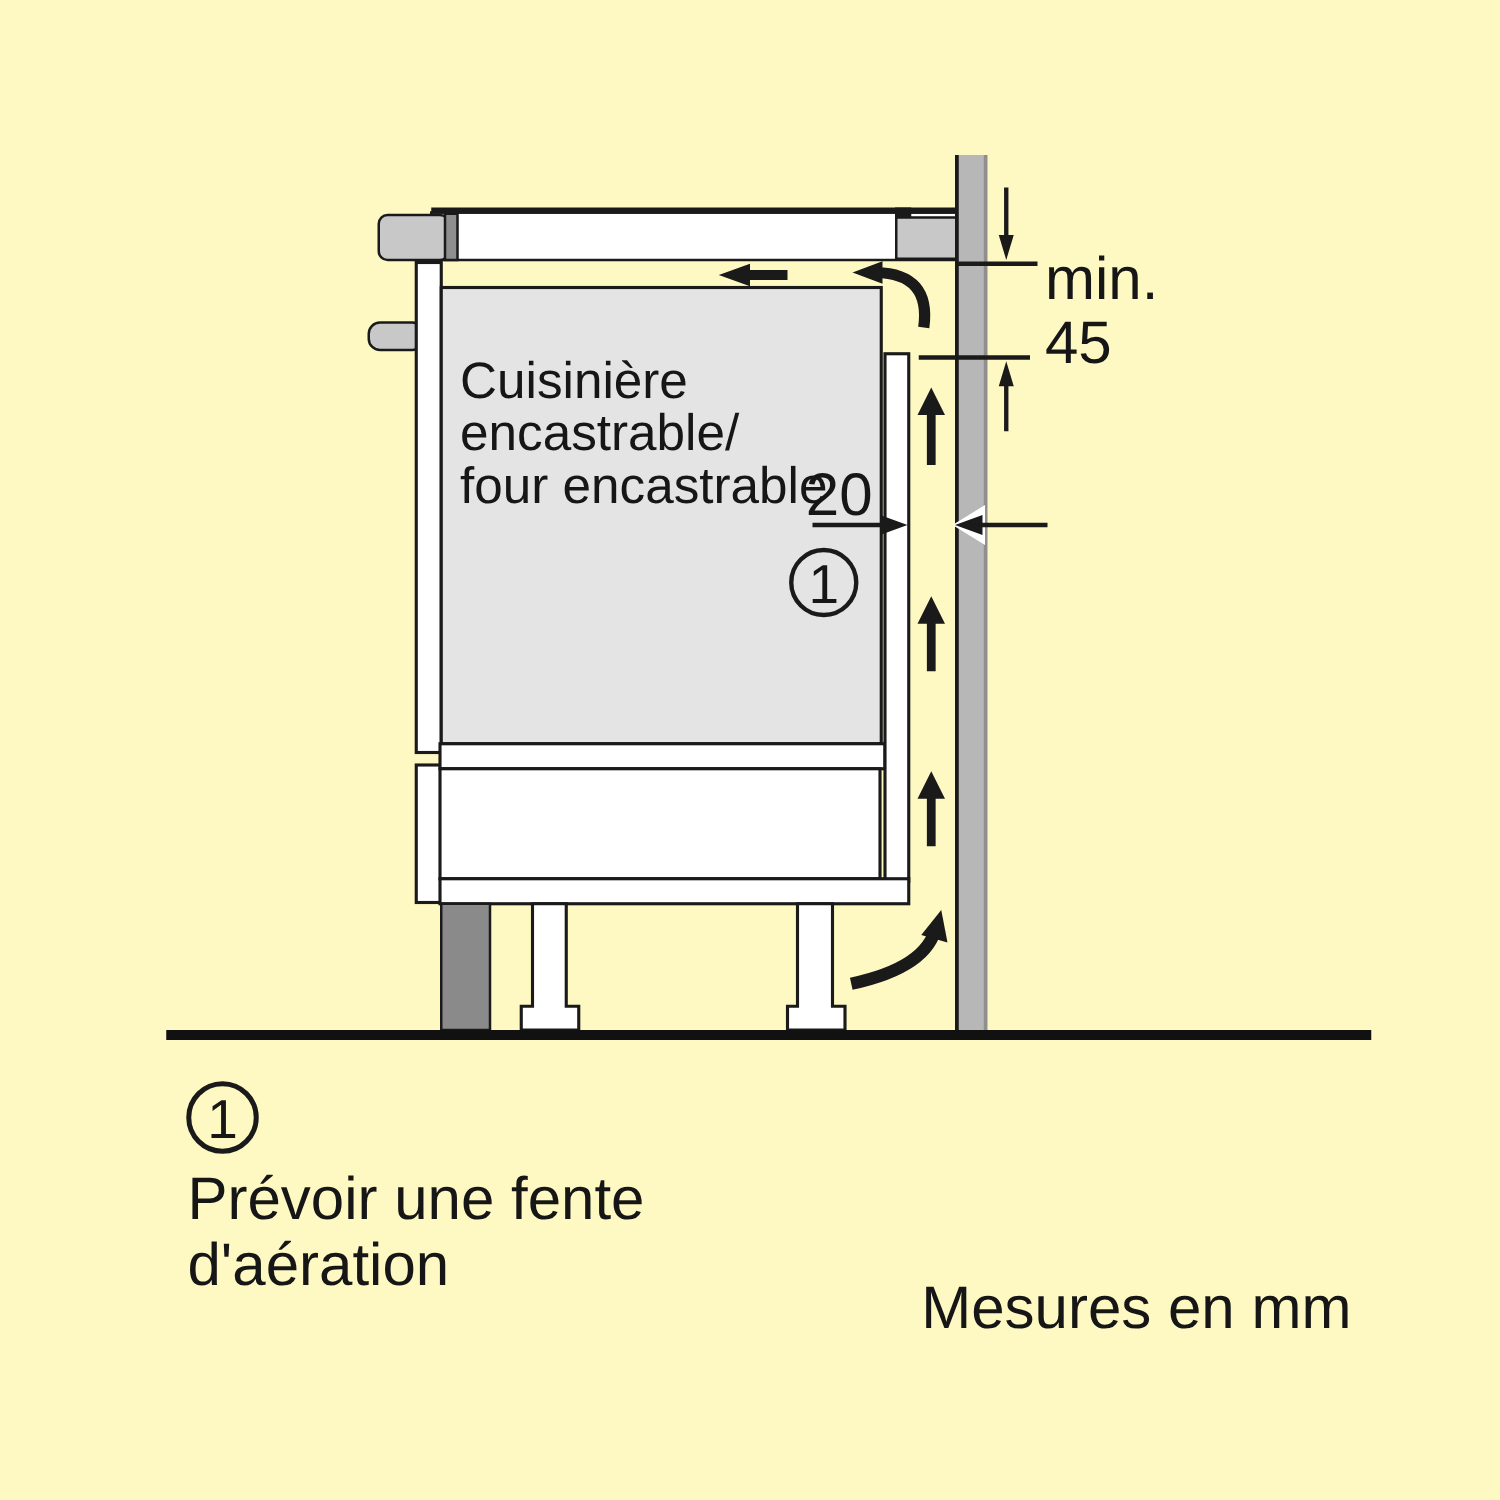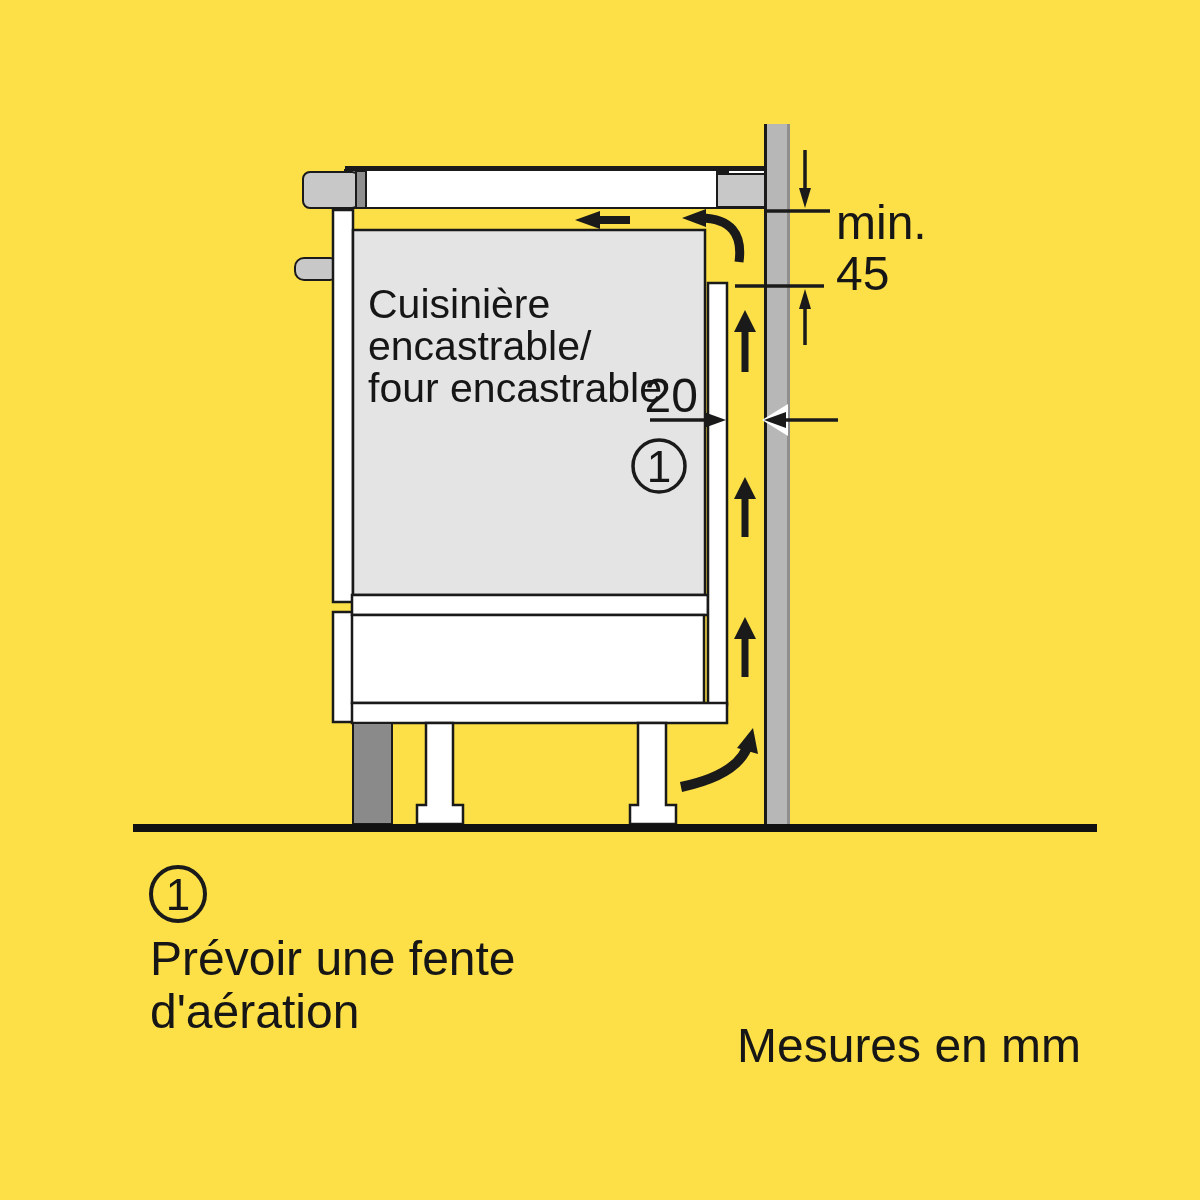--- a/index.html
+++ b/index.html
@@ -1,17 +1,17 @@
 <!DOCTYPE html>
 <html><head>
 <meta charset="utf-8">
 <style>
   html, body { margin:0; padding:0; background:#ffffff; }
   .canvas {
-    position:relative; width:1200px; height:1200px; background:#fde047;
+    position:relative; width:1200px; height:1200px; background:#fef9c3;
     font-family:"Liberation Sans", sans-serif; overflow:hidden;
   }
   svg { display:block; width:1200px; height:1200px; }
   .sh   { stroke:#1a1a1a; stroke-width:2.5; }
   .sh2  { stroke:#1a1a1a; stroke-width:2; }
   .ink  { fill:#1a1a1a; stroke:none; }
   .dimln{ stroke:#1a1a1a; stroke-width:3.5; fill:none; }
   .arc9 { stroke:#1a1a1a; stroke-width:9;  fill:none; stroke-linecap:butt; }
   .arc10{ stroke:#1a1a1a; stroke-width:10; fill:none; stroke-linecap:butt; }
   .ring { fill:none; stroke:#1a1a1a; stroke-width:3.5; }

